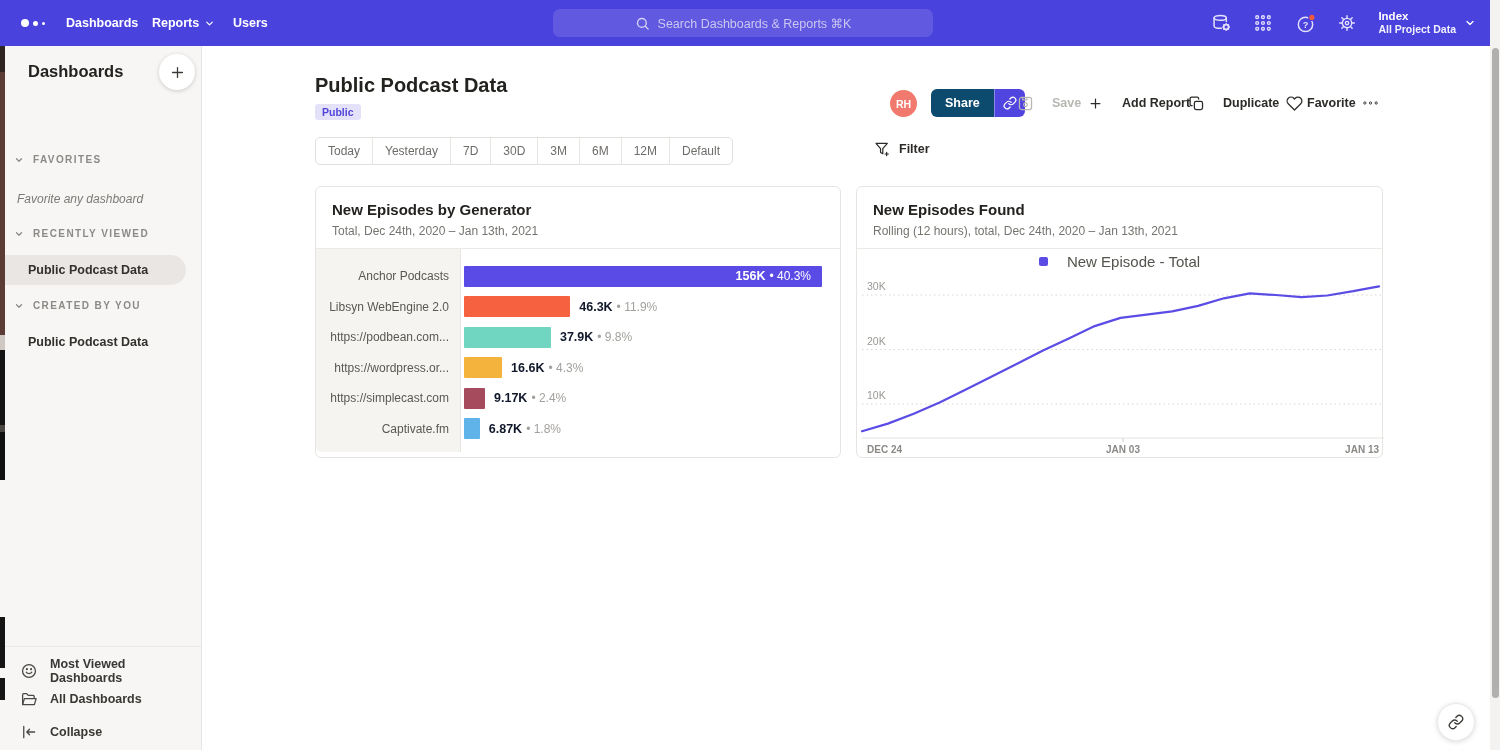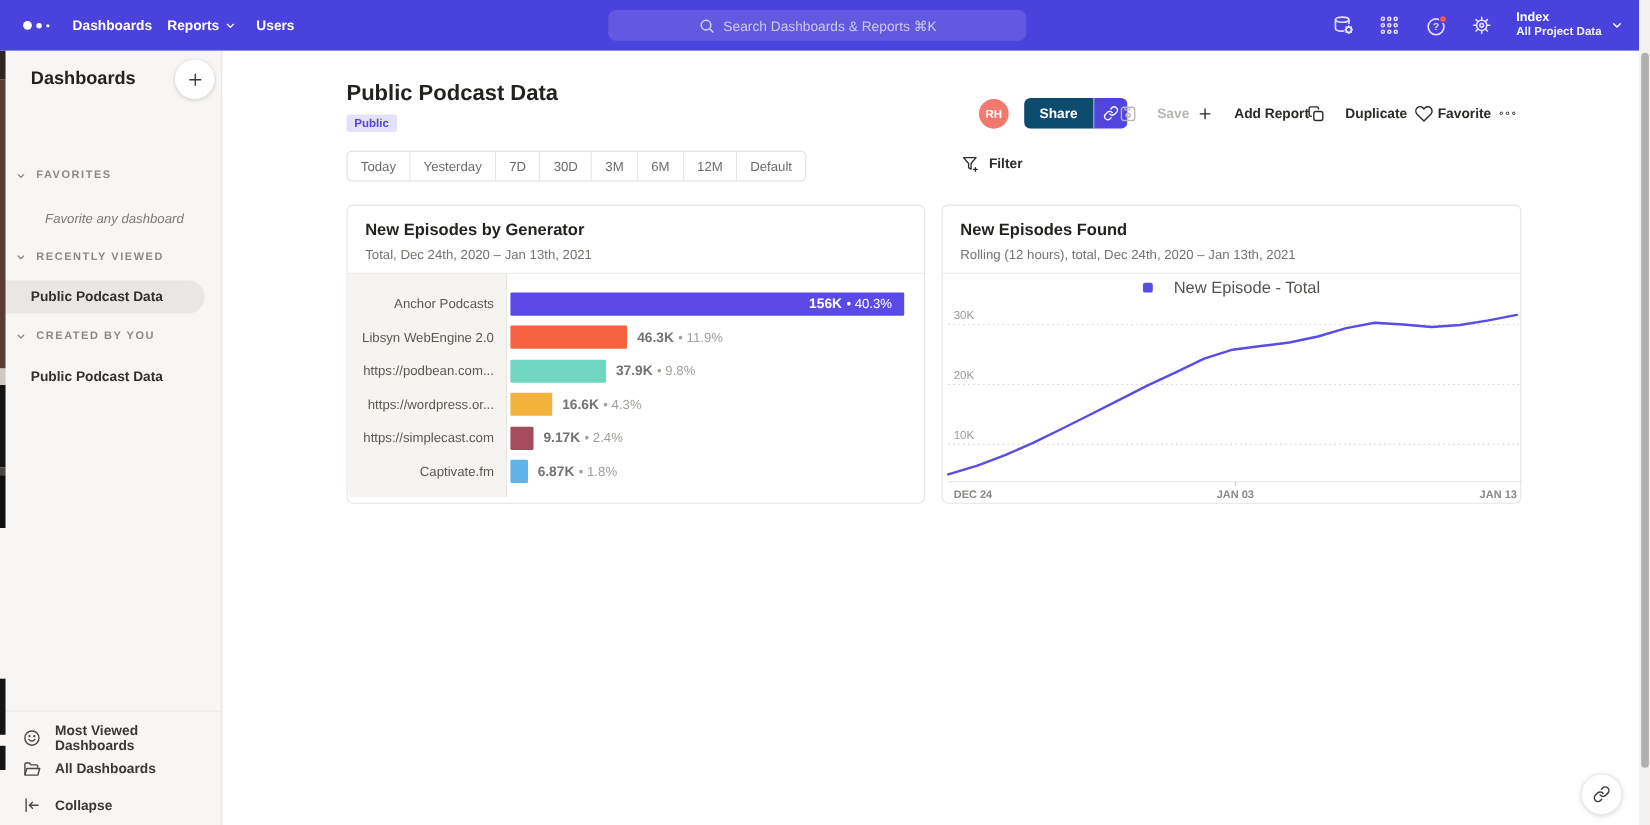--- a/index.html
+++ b/index.html
@@ -31,21 +31,21 @@
 
   
   .sidebar { position:absolute; left:0; top:46px; width:202px; height:704px;
              background:#f7f6f4; border-right:1px solid #e7e5e2; z-index:2; }
   .sb-title { position:absolute; left:28px; top:16px; font-size:16.5px; font-weight:700; color:#23221f; }
   .sb-plus { position:absolute; left:159px; top:8px; width:36px; height:36px; border-radius:50%;
              background:#fff; box-shadow:0 1px 4px rgba(0,0,0,.18); display:flex; align-items:center;
              justify-content:center; color:#3c3a37; cursor:pointer; }
   .sb-section { position:absolute; left:14px; display:flex; align-items:center; gap:9px; color:#8c8a87;
                 font-size:10px; font-weight:700; letter-spacing:1.4px; cursor:pointer; }
-  .sb-empty { position:absolute; left:41px; font-size:12px; font-style:italic; color:#7c7a76;text-align:center; }
+  .sb-empty { position:absolute; left:17px; font-size:12px; font-style:italic; color:#7c7a76;text-align:center; }
   .sb-item { position:absolute; left:0; width:186px; height:30px; display:flex; align-items:center;
              padding-left:28px; font-size:12.5px; font-weight:600; color:#33312e; cursor:pointer; }
   .sb-item.selected { background:#e9e6e3; border-radius:0 16px 16px 0; }
   .sb-footer { position:absolute; left:0; bottom:0; width:201px; height:104px; border-top:1px solid #eceae7; }
   .sb-foot-item { position:absolute; left:20px; display:flex; align-items:center; gap:12px; color:#3a3835;
                   font-size:12.5px; font-weight:600; cursor:pointer; }
   .sb-foot-item .icn { width:18px; height:18px; color:#4a4845; }
 
   
   .main { position:absolute; left:202px; top:46px; width:1298px; height:704px; background:#fff; }
@@ -88,21 +88,21 @@
   
   .bar-label-col { position:absolute; left:0; top:62px; width:147px; height:203px; background:#f5f4f1;
                    border-right:2px solid #fff; box-shadow:inset -1px 0 0 #e7e5e2; border-radius:0 0 0 6px; }
   .bar-rows { position:absolute; left:0; top:74px; width:100%; }
   .bar-row { position:relative; height:30.5px; width:100%; }
   .bar-row .cat { position:absolute; left:0; top:0; width:133px; height:30.5px; display:flex;
                   align-items:center; justify-content:flex-end; font-size:12px; color:#5a5853; }
   .bar-row .bar { position:absolute; left:148px; top:4.5px; height:21px; border-radius:1px; cursor:pointer; }
   .bar-row .ann { position:absolute; top:0; height:30.5px; display:flex; align-items:center; gap:4px;
                   font-size:12.5px; white-space:nowrap; }
-  .bar-row .ann b { color:#737373; font-weight:700; }
+  .bar-row .ann b { color:#0f172a; font-weight:700; }
   .bar-row .ann .pct { color:#a3a19c; font-size:12px; }
   .bar-row .ann.inside b, .bar-row .ann.inside .pct { color:#fff; }
 
   
   .legend { position:absolute; left:0; top:66px; width:100%; display:flex; align-items:center;
             justify-content:center; gap:19px; font-size:15px; color:#55534e; }
   .legend .sw { width:9px; height:9px; border-radius:2px; }
   .line-svg { position:absolute; left:0; top:84px; }
 
   

